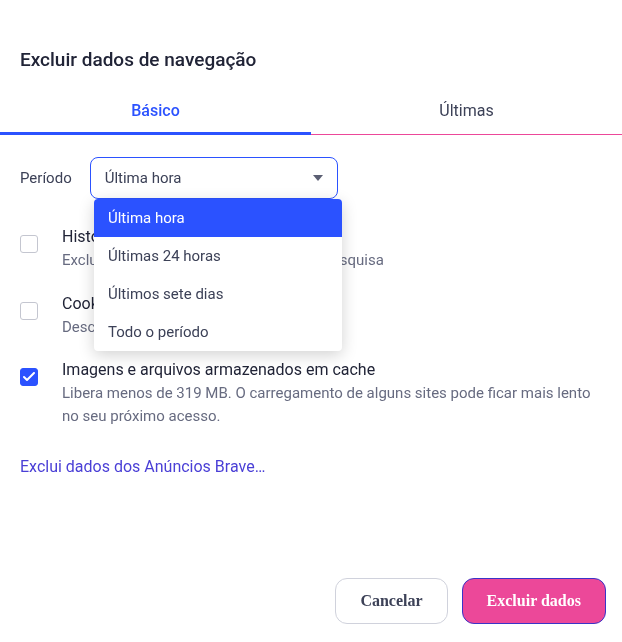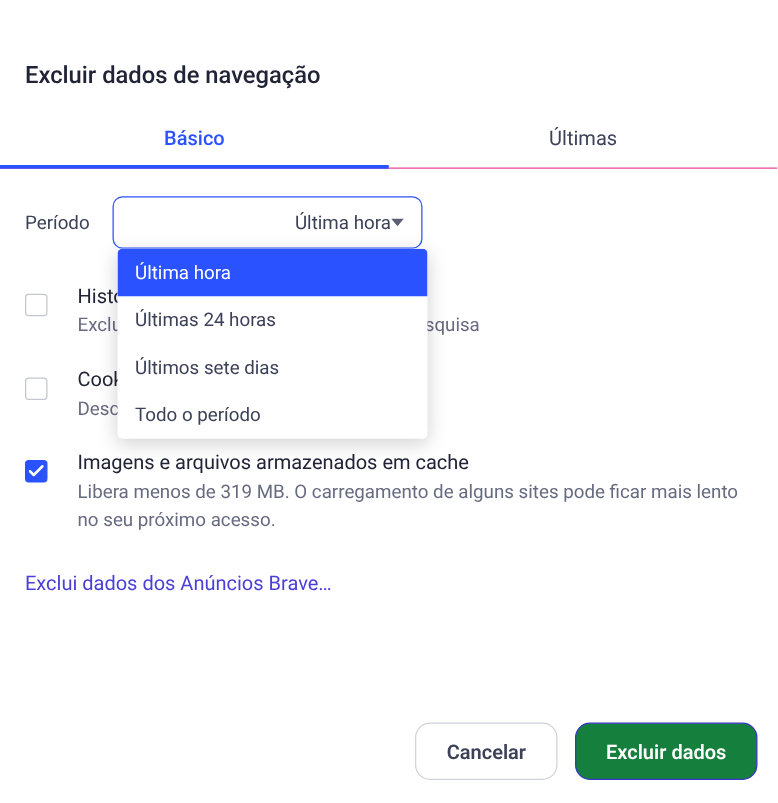--- a/index.html
+++ b/index.html
@@ -44,21 +44,20 @@
   }
   .body-area {
     padding: 22px 20px 0 20px;
     position: relative;
   }
   .period-row {
     display: flex;
     align-items: center;
     gap: 18px;
     margin-bottom: 28px;
-    text-align: right;
   }
   .period-label {
     font-size: 15px;
     color: #3c4157;
   }
   .period-select {
     position: relative;
     width: 248px;
     height: 42px;
     border: 1.5px solid #2b52ff;
@@ -153,28 +152,29 @@
   .btn {
     height: 46px;
     padding: 0 24px;
     border-radius: 12px;
     font-size: 16px;
     font-weight: 600;
     cursor: pointer;
     display: flex;
     align-items: center;
     justify-content: center;
+    font-family: Liberation Serif, serif;
   }
   .btn-secondary {
     background: #fff;
     border: 1.5px solid #d0d2dc;
     color: #3c4157;
   }
   .btn-primary {
-    background: #15803d;
+    background: #ec4899;
     border: 1.5px solid #3a34c7;
     color: #fff;
   }
 </style>
 </head>
 <body>
 
 <div class="dialog-title">Excluir dados de navegação</div>
 
 <div class="tabs">

